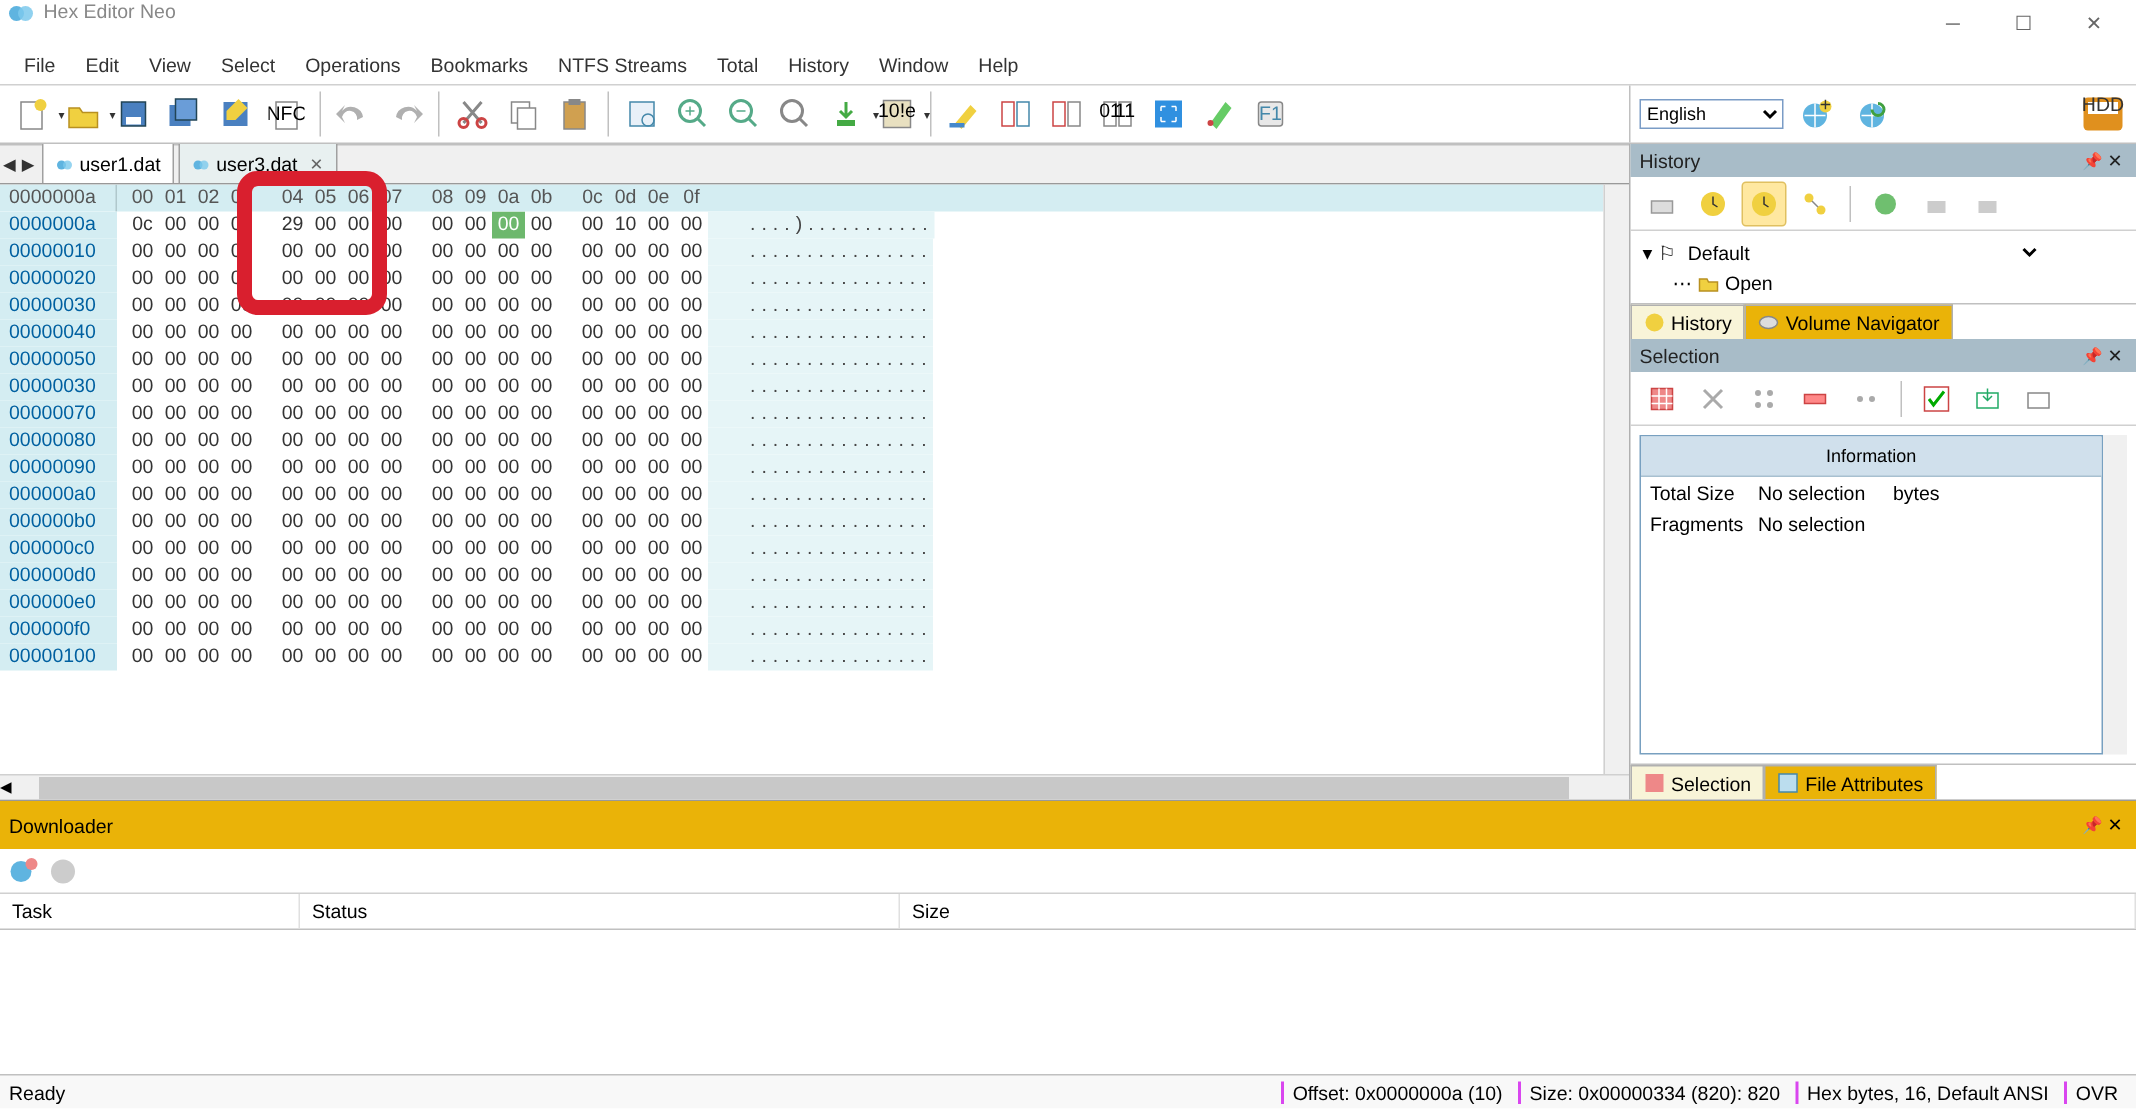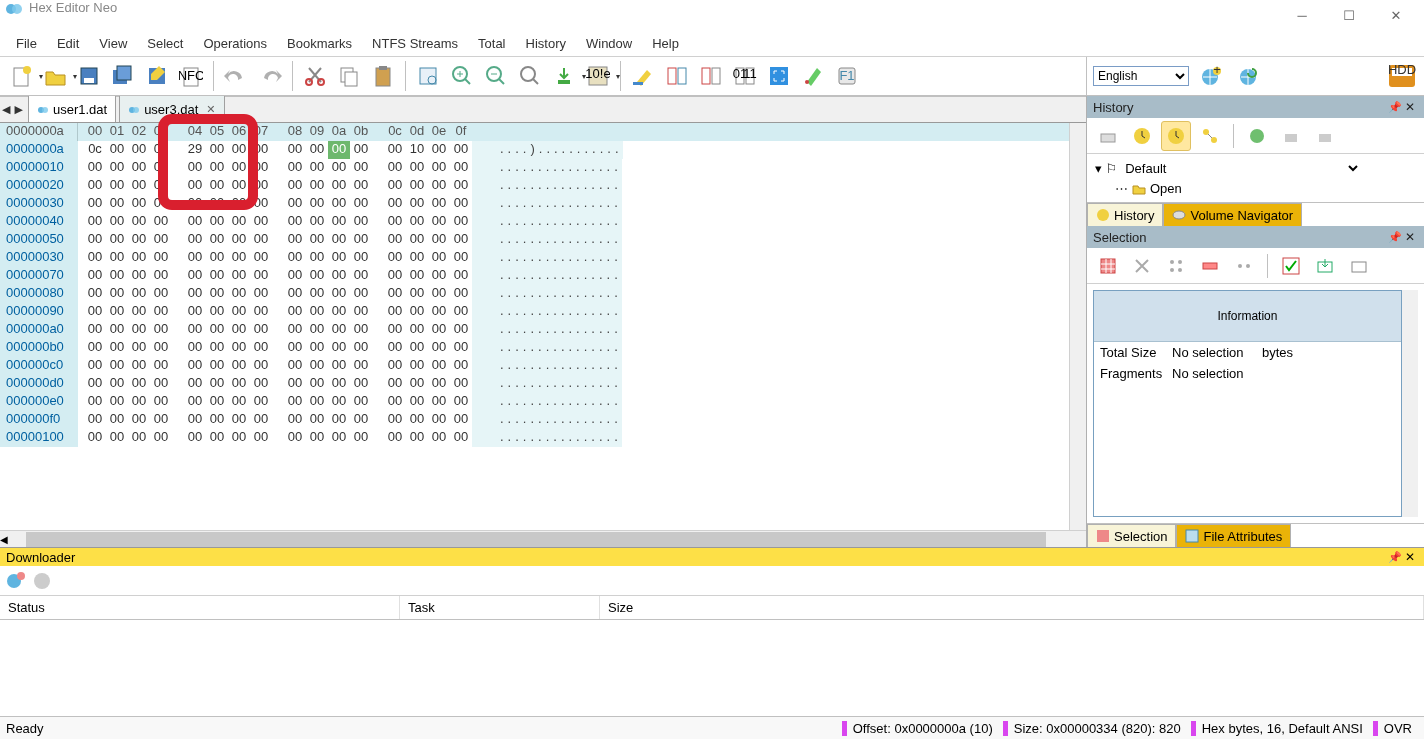--- a/index.html
+++ b/index.html
@@ -51,34 +51,34 @@
 .hist-tree{padding:4px 8px;font-size:13px}
 .hist-node{display:flex;align-items:center;gap:4px;padding:2px 0}
 .hist-node.root select{border:none;background:transparent;font-size:13px}
 .hist-sub{margin-left:20px}
 .panel-tabs{height:24px;display:flex;border-top:1px solid #c0c0c0}
 .ptab{display:flex;align-items:center;padding:0 8px;border:1px solid #b0b0b0;border-bottom:none;background:#eab308;gap:4px;font-size:13px}
 .ptab.active{background:#f8f4d8}
 .sel-panel{flex:1;display:flex;flex-direction:column}
 .sel-info{flex:1;padding:6px;position:relative}
 .sel-info-table{border:1px solid #78a0c0;background:#fff;width:100%;min-height:70px}
-.sel-info-hdr{background:#d0e0ec;text-align:center;font-size:12px;padding:18px;border-bottom:1px solid #a8c0d0}
+.sel-info-hdr{background:#d0e0ec;text-align:center;font-size:12px;padding:6px;border-bottom:1px solid #a8c0d0}
 .sel-info-row{display:flex;font-size:12px;padding:3px 6px}
 .sel-info-row span:nth-child(1){width:72px}
 .sel-info-row span:nth-child(2){width:90px}
 .sel-vscroll{width:17px;background:#f0f0f0}
 .downloader{border-top:1px solid #999}
-.dl-hdr{height:18px;background:#fde047;display:flex;align-items:center;padding:0 6px;font-weight:500}
+.dl-hdr{height:32px;background:#eab308;display:flex;align-items:center;padding:0 6px;font-weight:500}
 .dl-tb{height:30px;display:flex;align-items:center;padding:0 6px;gap:6px;border-bottom:1px solid #d0d0d0}
 .dl-grid{height:120px;background:#fff}
 .dl-grid-hdr{display:flex;border-bottom:1px solid #c0c0c0}
 .dl-col{padding:4px 8px;border-right:1px solid #e0e0e0;font-size:13px}
 .statusbar{height:23px;border-top:1px solid #c0c0c0;display:flex;align-items:center;padding:0 6px;font-size:13px;background:#f8f8f8}
 .statusbar .sb-right{margin-left:auto;display:flex;gap:4px}
-.statusbar .sb-seg{border-left:5px solid #d946ef;padding:0 6px}
+.statusbar .sb-seg{border-left:2px solid #d946ef;padding:0 6px}
 .red-annot{position:absolute;border:10px solid #d91f2e;border-radius:14px;z-index:100;pointer-events:none}
 svg{display:block}
 </style>
 </head>
 <body>
 
 <div class="titlebar">
   <svg class="app-icon" viewBox="0 0 18 18">
       <circle cx="6" cy="9" r="5" fill="#5fb4e0"></circle>
       <circle cx="12" cy="9" r="5" fill="#7cc9ec" opacity="0.85"></circle>
@@ -953,22 +953,22 @@
         </svg>
       </div>
     <div>
         <svg width="20" height="20">
           <circle cx="10" cy="10" r="8" fill="#ccc"></circle>
         </svg>
       </div>
   </div>
   <div class="dl-grid">
     <div class="dl-grid-hdr">
+      <div class="dl-col" style="width:200px">Task</div>
       <div class="dl-col" style="width:400px">Status</div>
-      <div class="dl-col" style="width:200px">Task</div>
       <div class="dl-col" style="flex:1">Size</div>
     </div>
   </div>
 </div>
 
 <div class="statusbar">
   <span>Ready</span>
   <div class="sb-right">
     <span class="sb-seg">Offset: 0x0000000a (10)</span>
     <span class="sb-seg">Size: 0x00000334 (820): 820</span>

